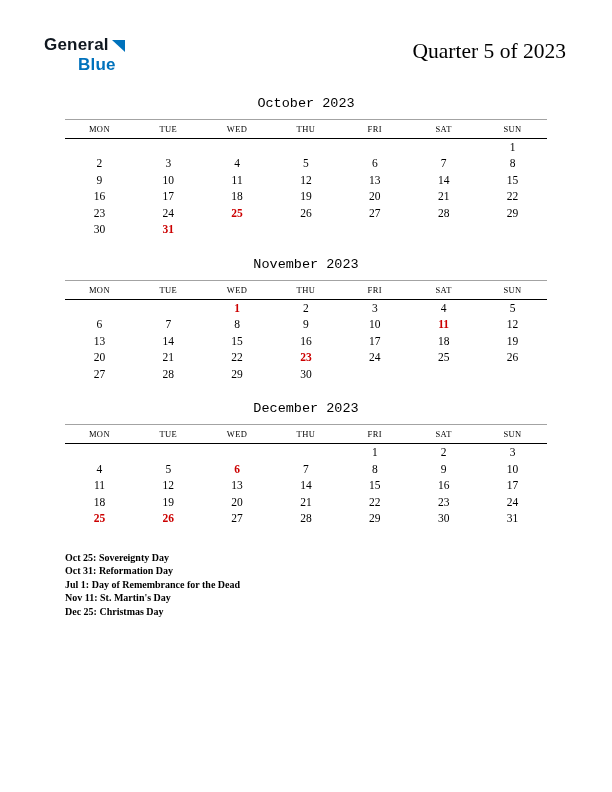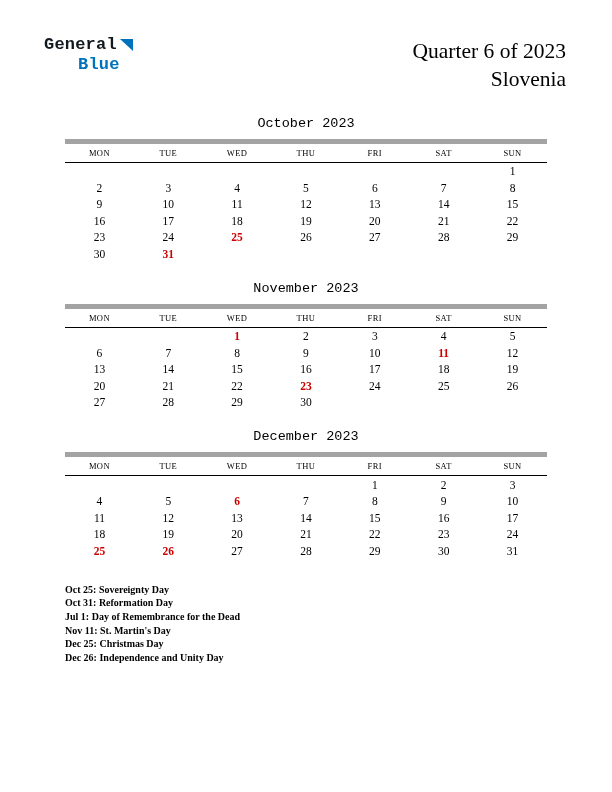--- a/index.html
+++ b/index.html
@@ -19,21 +19,21 @@
     box-sizing: border-box;
   }
   
   .header {
     display: flex;
     justify-content: space-between;
     align-items: flex-start;
     padding: 36px 46px 0 44px;
   }
   .logo {
-    font-family: Liberation Mono, monospace;
+    font-family: Liberation Sans, sans-serif;
     font-weight: bold;
     font-size: 17px;
     line-height: 1.05;
     letter-spacing: 0.2px;
   }
   .logo-top {
     display: flex;
     align-items: flex-start;
   }
   .logo-general { color: #101820; }
@@ -64,21 +64,21 @@
     text-align: center;
     margin: 0 0 8px 0;
     font-family: Liberation Mono, monospace;
   }
   table.month-table {
     width: 100%;
     border-collapse: collapse;
     table-layout: fixed;
   }
   table.month-table thead tr {
-    border-top: 5px solid #a3a3a3;
+    border-top: 1px solid #a3a3a3;
     border-bottom: 1px solid #000;
   }
   table.month-table th {
     font-size: 8.5px;
     font-weight: normal;
     letter-spacing: 0.4px;
     text-transform: uppercase;
     padding: 4px 0 4px 0;
     text-align: center;
   }
@@ -115,22 +115,21 @@
         <span class="logo-triangle">
           <svg width="13" height="12" viewBox="0 0 13 12" aria-hidden="true">
             <polygon points="0,0 13,0 13,12" fill="#0072bc" id="logo-tri-shape"></polygon>
           </svg>
         </span>
       </div>
       <div class="logo-blue">Blue</div>
     </div>
 
     <div class="doc-title">
-      <div>Quarter 6 of 2023</div>
-      <div>Slovenia</div>
+      <div>Quarter 5 of 2023</div>
     </div>
   </div>
 
   <div class="content">
     <div id="calendars">
   <section class="month">
     <h2 class="month-title">October 2023</h2>
     <table class="month-table">
       <thead>
         <tr>
@@ -329,17 +328,16 @@
             </tbody>
     </table>
   </section>
 </div>
     <ul class="notes" id="holiday-notes">
         <li>Oct 25: Sovereignty Day</li>
         <li>Oct 31: Reformation Day</li>
         <li>Jul 1: Day of Remembrance for the Dead</li>
         <li>Nov 11: St. Martin's Day</li>
         <li>Dec 25: Christmas Day</li>
-        <li>Dec 26: Independence and Unity Day</li>
       </ul>
   </div>
 
 </div>
 
 </body></html>

